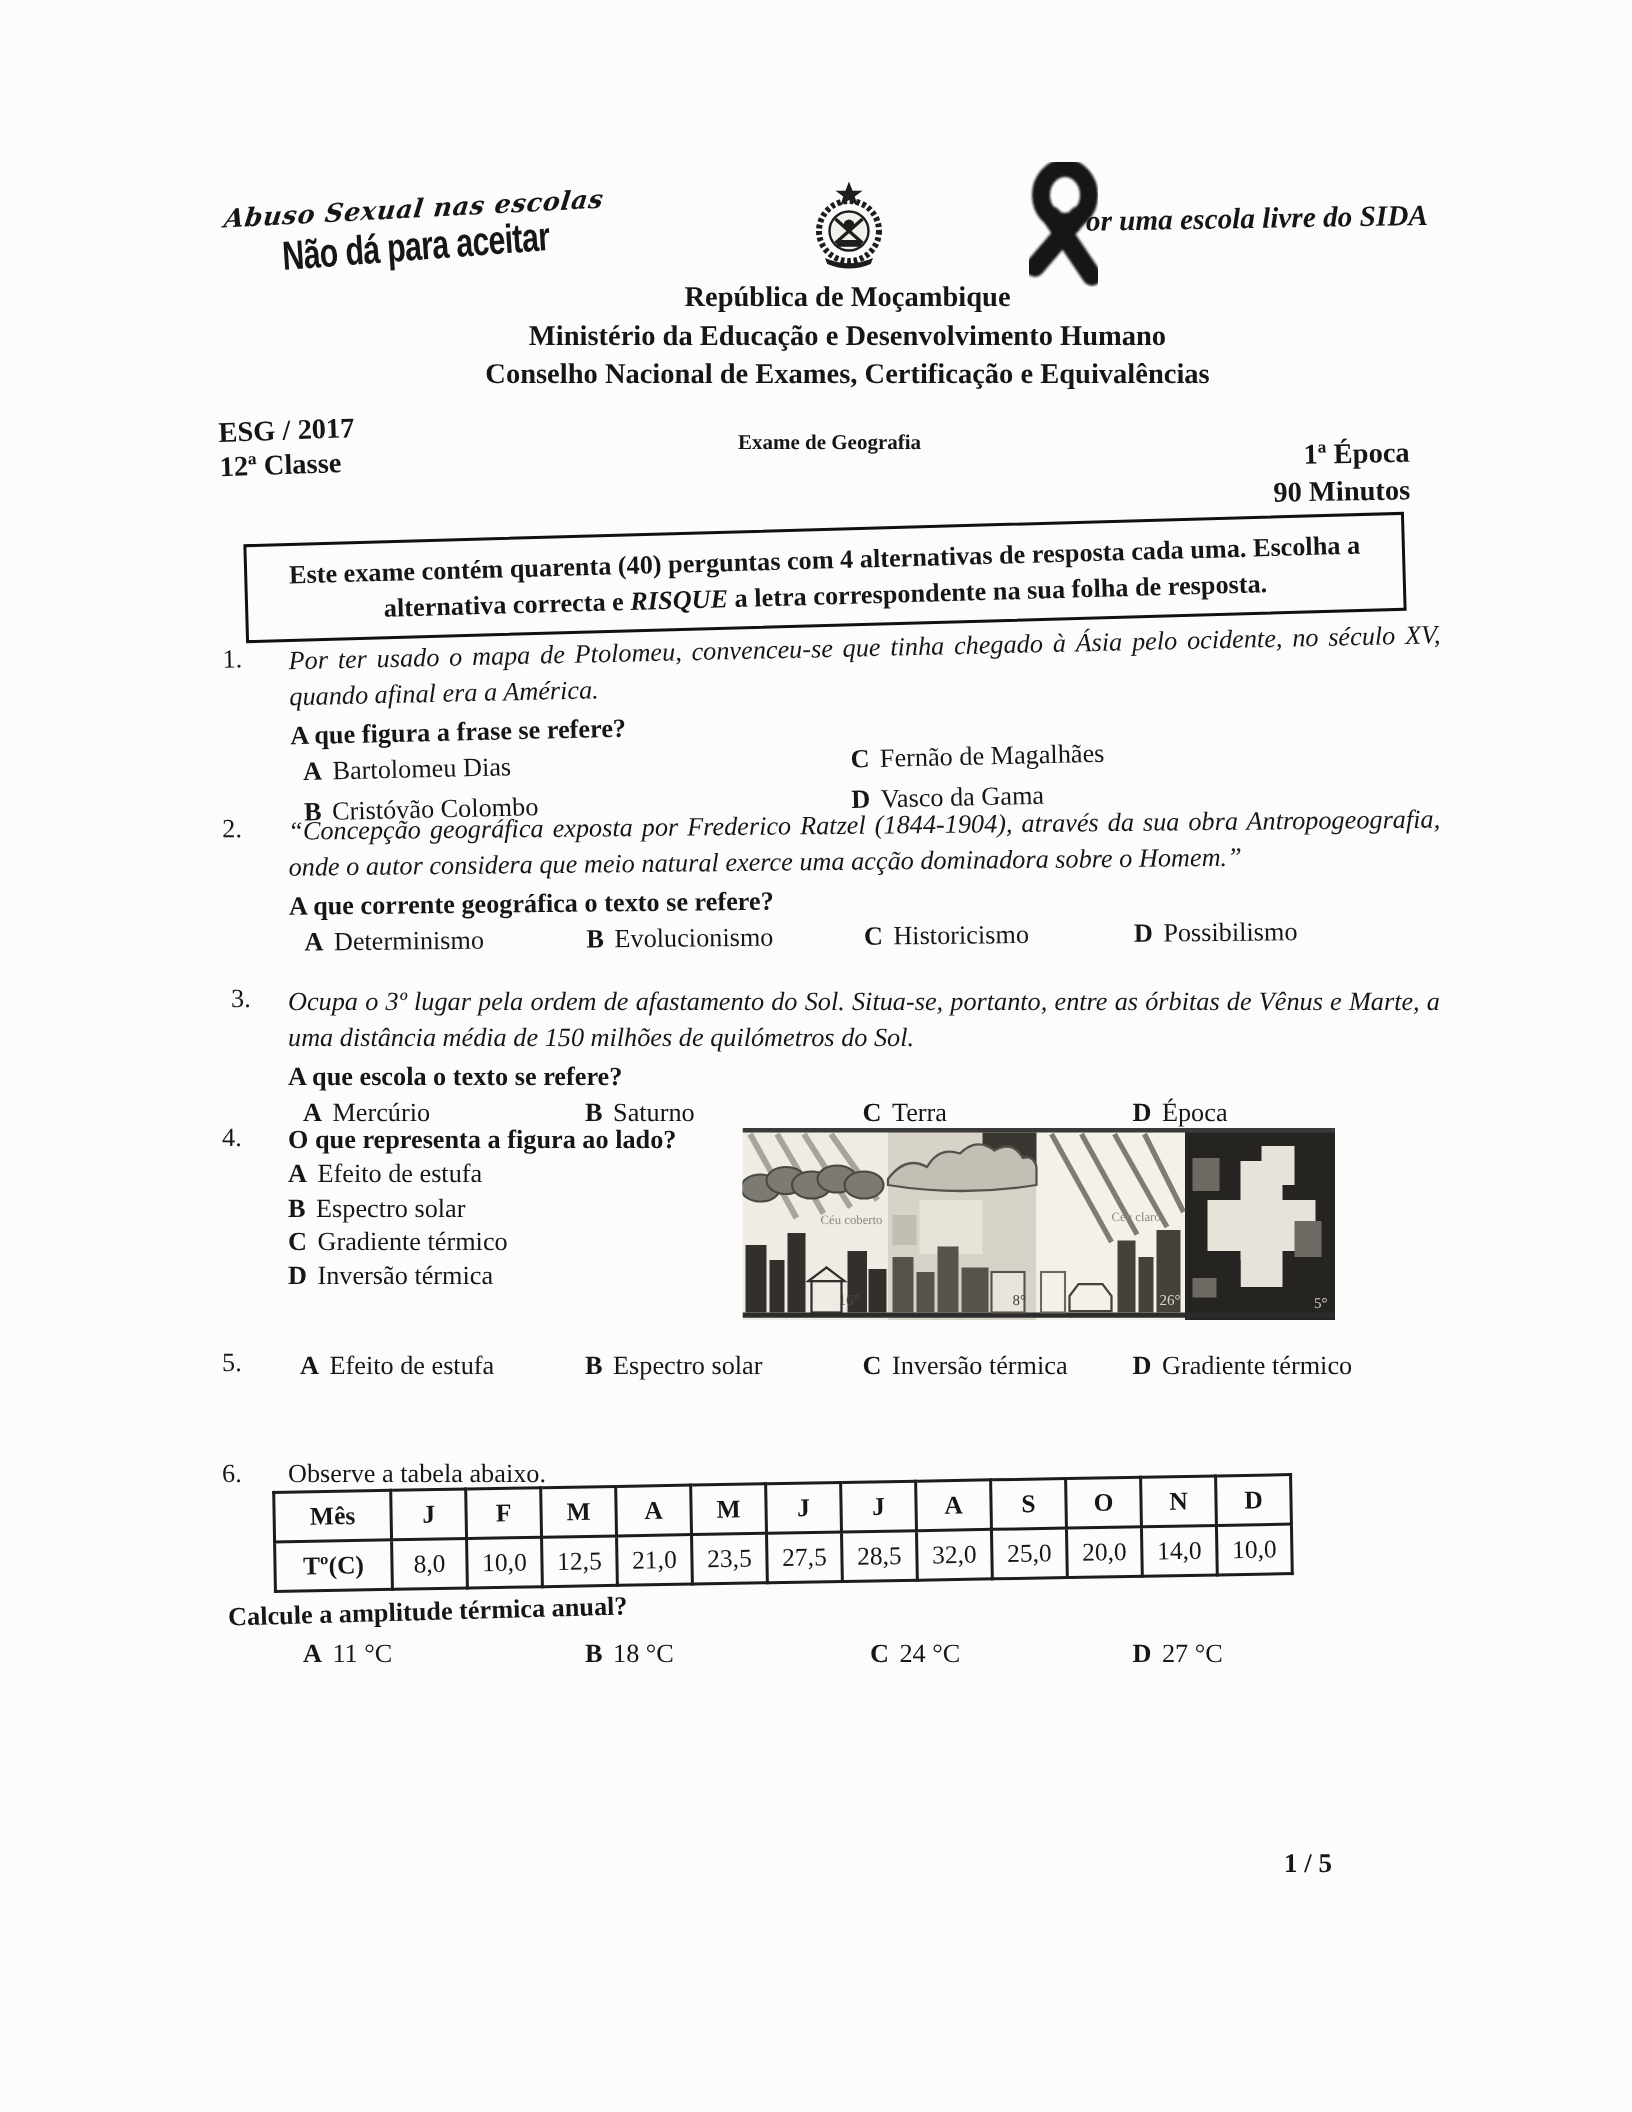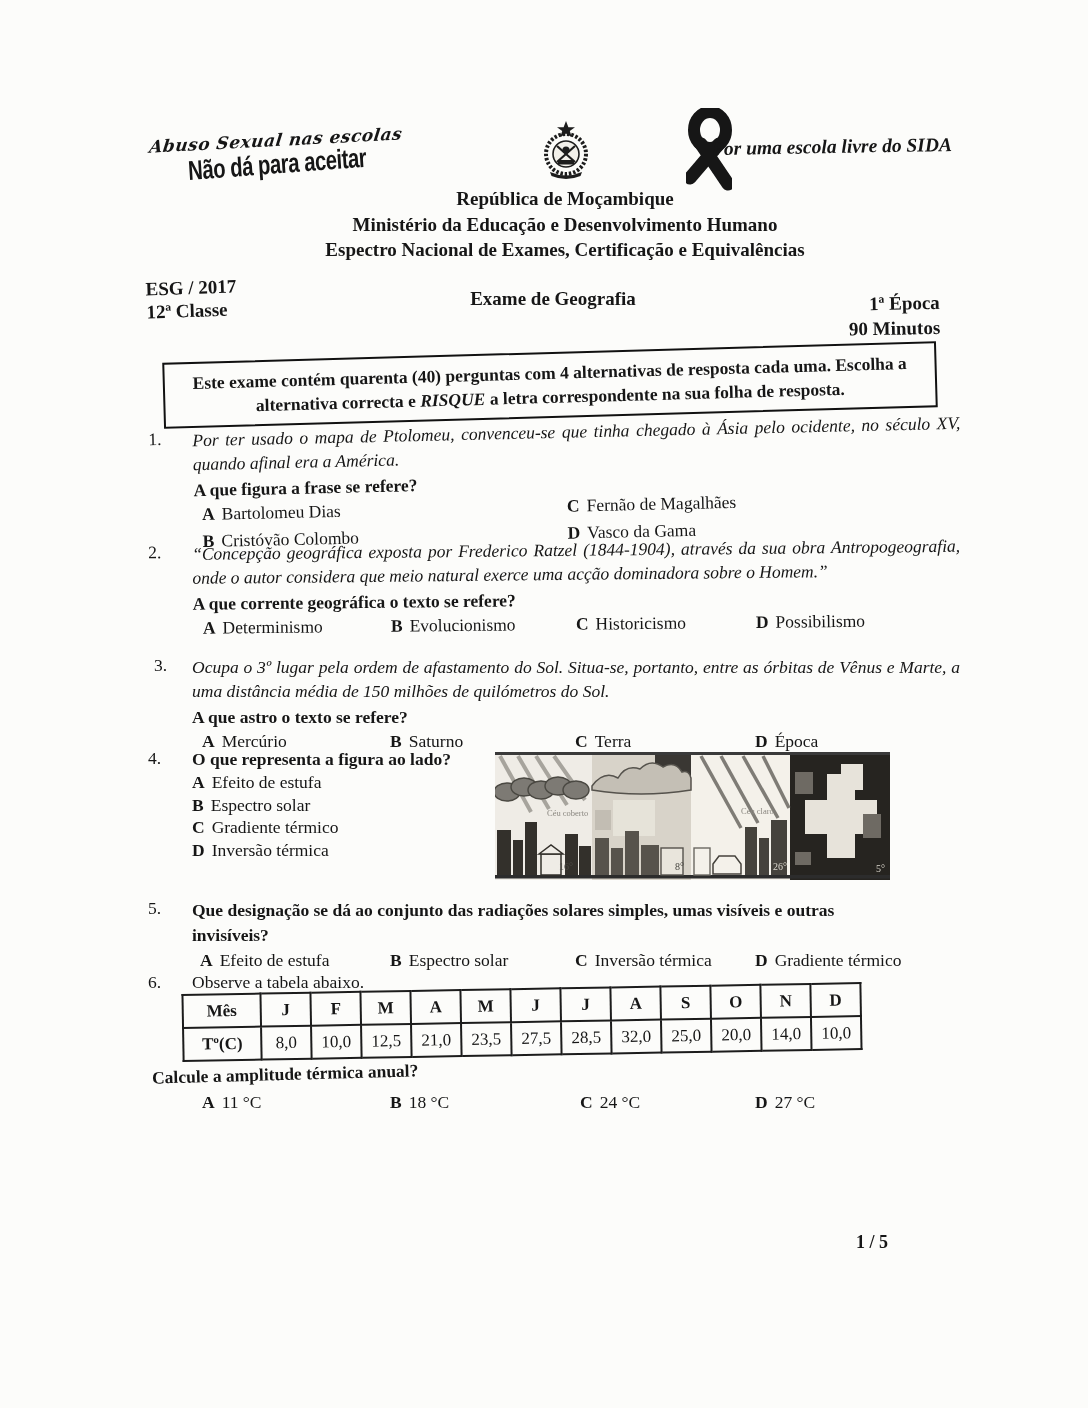--- a/index.html
+++ b/index.html
@@ -23,21 +23,21 @@
   .ribbon{left:672px;top:108px;}
   .campaign-right{
     left:712px;top:136px;font-style:italic;font-weight:700;font-size:19.5px;
     transform:rotate(-1deg);white-space:nowrap;
   }
   .gov-lines{left:60px;top:186px;width:1010px;text-align:center;font-weight:700;
     font-size:19px;line-height:25.5px;}
   
   .meta-left{left:146px;top:276px;font-weight:700;font-size:19px;line-height:23px;
     transform:rotate(-2deg);}
-  .meta-title{left:20px;top:288px;width:1066px;text-align:center;font-weight:700;font-size:19px;}
+  .meta-title{left:20px;top:288px;width:1066px;text-align:center;font-weight:700;font-size:14px;}
   .meta-right{left:700px;top:292px;width:240px;text-align:right;font-weight:700;
     font-size:19px;line-height:25px;transform:rotate(-1deg);}
   
   .instruction-box{
     left:163px;top:352px;width:738px;transform:rotate(-1.6deg);
     border:2.5px solid #111;padding:7px 16px;text-align:center;
     font-weight:700;font-size:17.5px;line-height:24px;background:#fcfcfa;
   }
   .instruction-box .risque{font-style:italic;}
   
@@ -104,21 +104,21 @@
             <feGaussianBlur stdDeviation="0.7"></feGaussianBlur>
           </filter>
         </defs>
     </svg>
   </div>
   <div class="abs campaign-right">Por uma escola livre do SIDA</div>
 
   <div class="abs gov-lines">
     <div>República de Moçambique</div>
     <div>Ministério da Educação e Desenvolvimento Humano</div>
-    <div>Espectro Nacional de Exames, Certificação e Equivalências</div>
+    <div>Conselho Nacional de Exames, Certificação e Equivalências</div>
   </div>
 
   <div class="abs meta-left">
     <div>ESG / 2017</div>
     <div>12ª Classe</div>
   </div>
   <div class="abs meta-title">Exame de Geografia</div>
   <div class="abs meta-right">
     <div>1ª Época</div>
     <div>90 Minutos</div>
@@ -155,21 +155,21 @@
         <span class="opt" style="left:383px;"><span class="letter">C</span><span>Historicismo</span></span>
         <span class="opt" style="left:563px;"><span class="letter">D</span><span>Possibilismo</span></span>
       </div>
     </div>
   </div>
 
   <div class="q" style="top:655px;">
     <div class="qnum" style="left:8px;">3.</div>
     <div class="qbody">
       <div class="stem">Ocupa o 3º lugar pela ordem de afastamento do Sol. Situa-se, portanto, entre as órbitas de Vênus e Marte, a uma distância média de 150 milhões de quilómetros do Sol.</div>
-      <div class="prompt">A que astro o texto se refere?</div>
+      <div class="prompt">A que escola o texto se refere?</div>
       <div class="opt-row">
         <span class="opt" style="left:10px;"><span class="letter">A</span><span>Mercúrio</span></span>
         <span class="opt" style="left:198px;"><span class="letter">B</span><span>Saturno</span></span>
         <span class="opt" style="left:383px;"><span class="letter">C</span><span>Terra</span></span>
         <span class="opt" style="left:563px;"><span class="letter">D</span><span>Época</span></span>
       </div>
     </div>
   </div>
 
   <div class="q" style="top:748px;">
@@ -258,21 +258,20 @@
         <rect x="300" y="100" width="16" height="13"></rect>
       </g>
       <rect x="318" y="88" width="14" height="18" fill="#262420"></rect>
       <text x="381" y="120" font-size="10" fill="#d8d4ca" font-family="Liberation Serif,serif">5°</text>
     </svg>
   </div>
 
   <div class="q" style="top:898px;">
     <div class="qnum">5.</div>
     <div class="qbody">
-      <div class="prompt" style="margin-top:0;width:690px;line-height:25px;">Que designação se dá ao conjunto das radiações solares simples, umas visíveis e outras invisíveis?</div>
       <div class="opt-row">
         <span class="opt" style="left:8px;"><span class="letter">A</span><span>Efeito de estufa</span></span>
         <span class="opt" style="left:198px;"><span class="letter">B</span><span>Espectro solar</span></span>
         <span class="opt" style="left:383px;"><span class="letter">C</span><span>Inversão térmica</span></span>
         <span class="opt" style="left:563px;"><span class="letter">D</span><span>Gradiente térmico</span></span>
       </div>
     </div>
   </div>
 
   <div class="q" style="top:972px;height:180px;">

